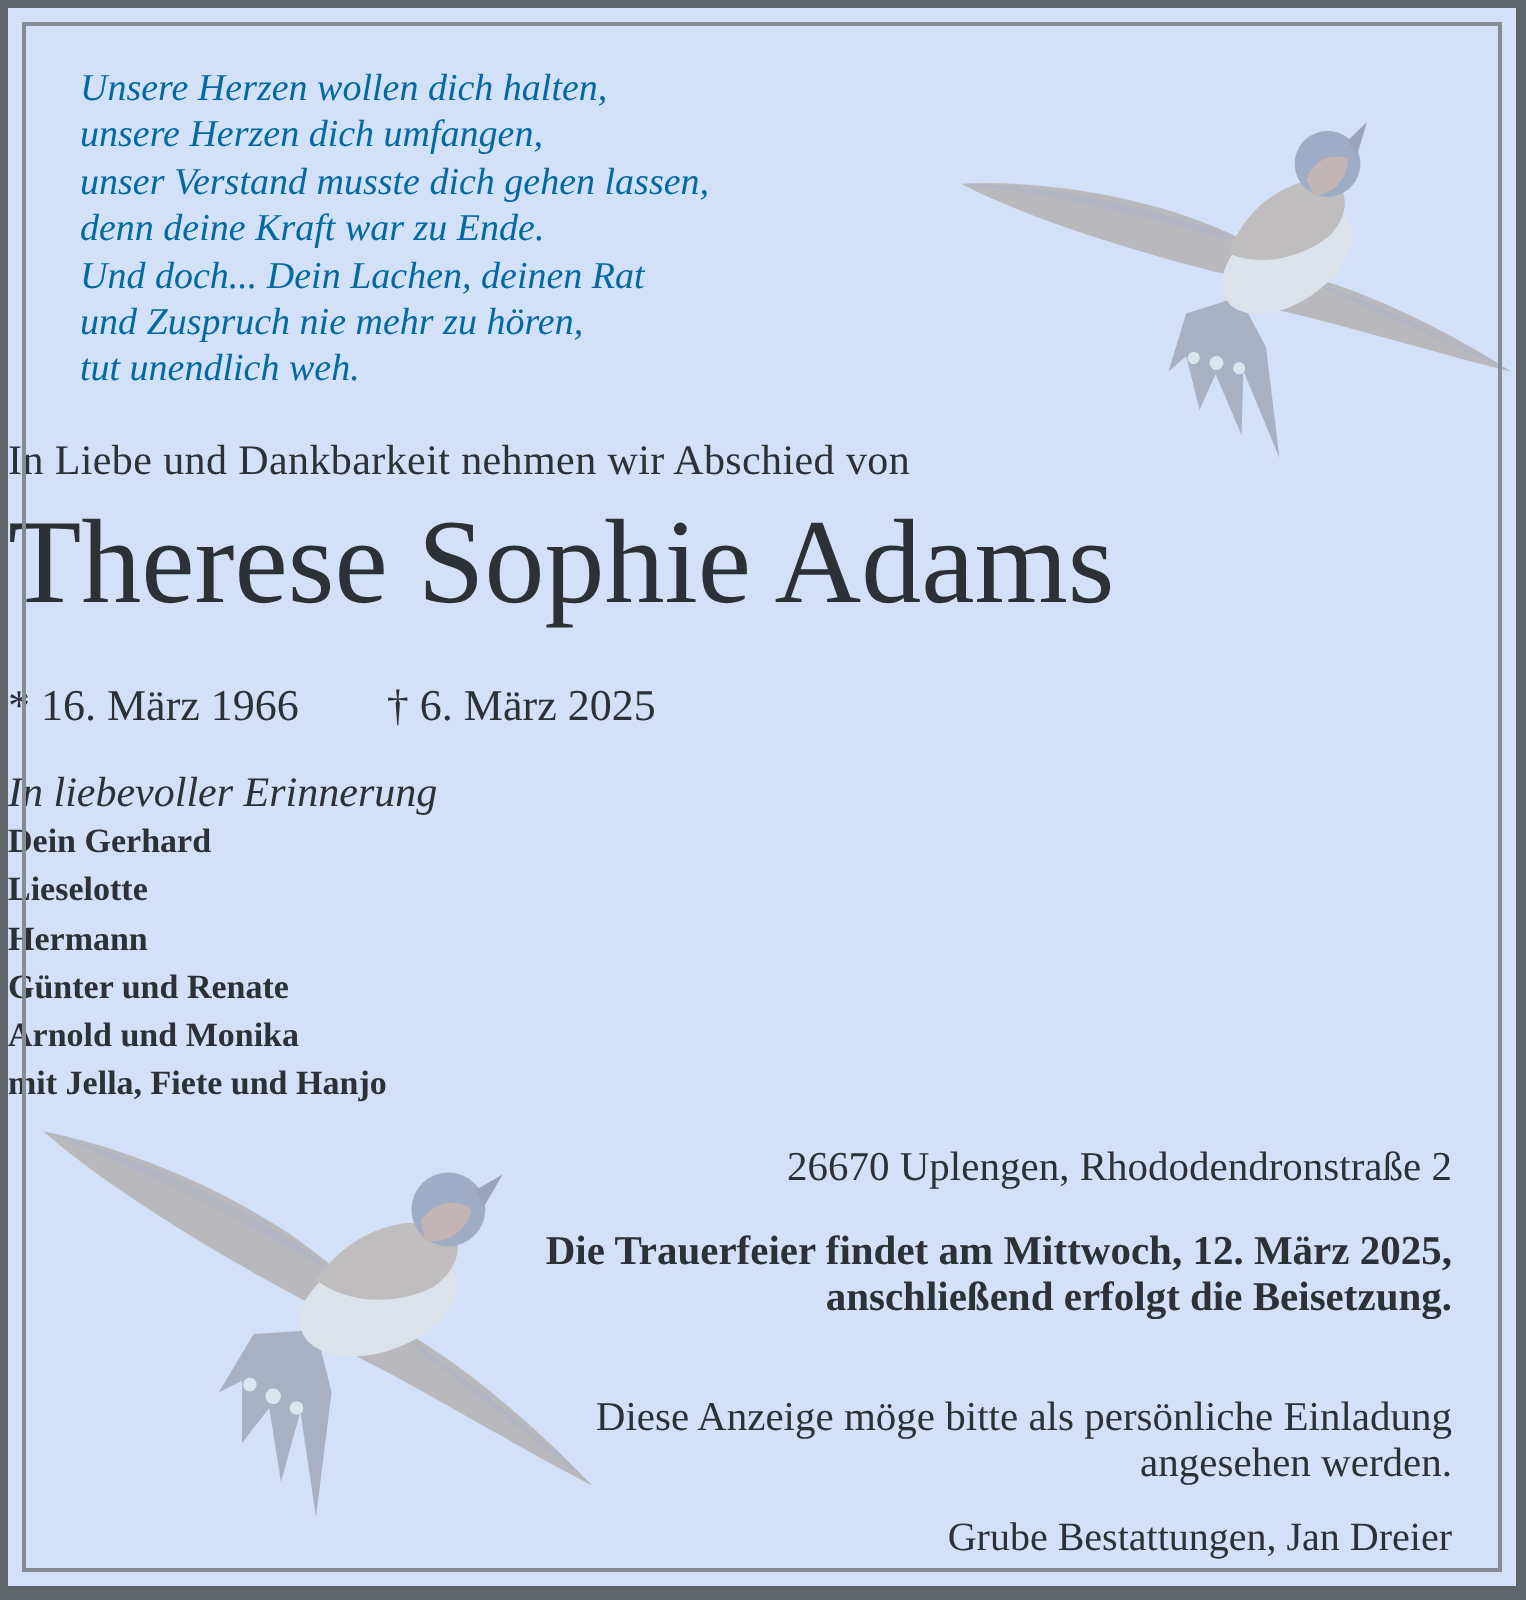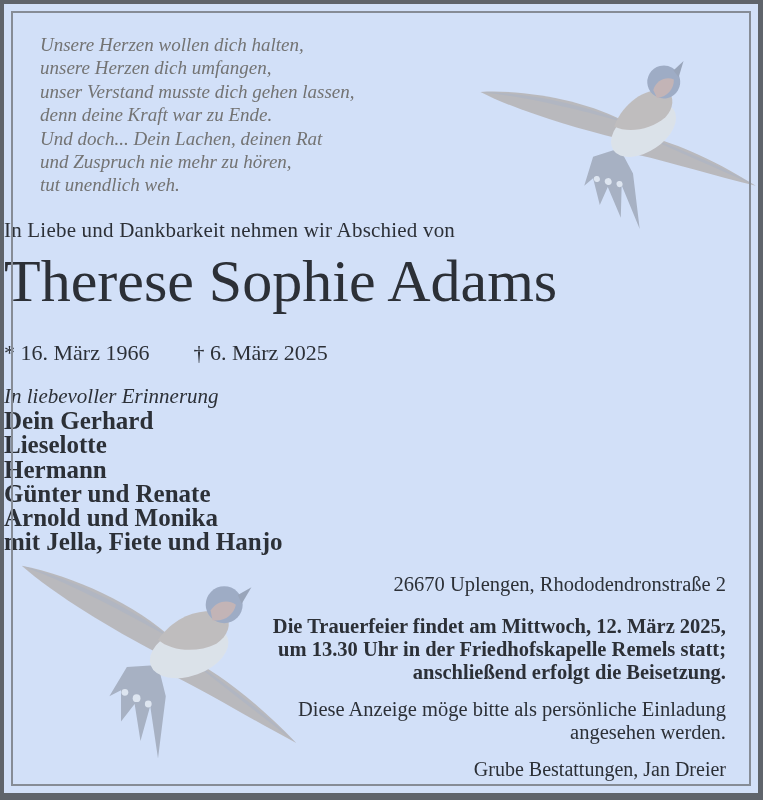--- a/index.html
+++ b/index.html
@@ -28,30 +28,30 @@
     z-index:3;
   }
   .bird{position:absolute;z-index:1;opacity:.34;}
   .bird-tr{left:486px;top:42px;width:260px;height:208px;transform:rotate(-14deg);}
   .bird-bl{left:8px;top:546px;width:292px;height:234px;}
   .txt{position:absolute;z-index:2;}
   .poem{
     left:36px;top:29px;
     font-style:italic;
     font-size:19px;line-height:23.4px;
-    color:#737373;
+    color:#0369a1;
   }
   .center{left:0;width:100%;text-align:left;}
   .intro{top:214px;font-size:21px;letter-spacing:.2px;}
   .deceased-name{top:243px;font-size:60px;font-weight:normal;margin:0;line-height:1.15;}
   .birth-name{top:305px;font-size:20px;}
   .dates{top:336px;font-size:22px;}
   .dates .sep{display:inline-block;width:44px;}
   .memorial-heading{top:380px;font-size:21px;font-style:italic;}
-  .memorial-names{top:405px;font-size:25px;font-weight:bold;line-height:24.3px;}
+  .memorial-names{top:405px;font-size:17px;font-weight:bold;line-height:24.3px;}
   .rightblock{right:32px;text-align:right;font-size:20.5px;}
   .address{top:569px;}
   .funeral{top:611px;line-height:23.2px;font-weight:bold;}
   .invitation{top:694px;line-height:23.2px;text-align:right;}
   .undertaker{top:754px;font-size:20px;}
   .defs-holder{position:absolute;width:0;height:0;overflow:hidden;}
 </style>
 </head>
 <body>
 
@@ -119,21 +119,20 @@
     <div>Hermann</div>
     <div>Günter und Renate</div>
     <div>Arnold und Monika</div>
     <div>mit Jella, Fiete und Hanjo</div>
   </div>
 
   <div class="txt rightblock address">26670 Uplengen, Rhododendronstraße 2</div>
 
   <div class="txt rightblock funeral">
     <div>Die Trauerfeier findet am Mittwoch, 12. März 2025,</div>
-    <div>um 13.30 Uhr in der Friedhofskapelle Remels statt;</div>
     <div>anschließend erfolgt die Beisetzung.</div>
   </div>
 
   <div class="txt rightblock invitation">
     <div>Diese Anzeige möge bitte als persönliche Einladung</div>
     <div>angesehen werden.</div>
   </div>
 
   <div class="txt rightblock undertaker">Grube Bestattungen, Jan Dreier</div>
 

